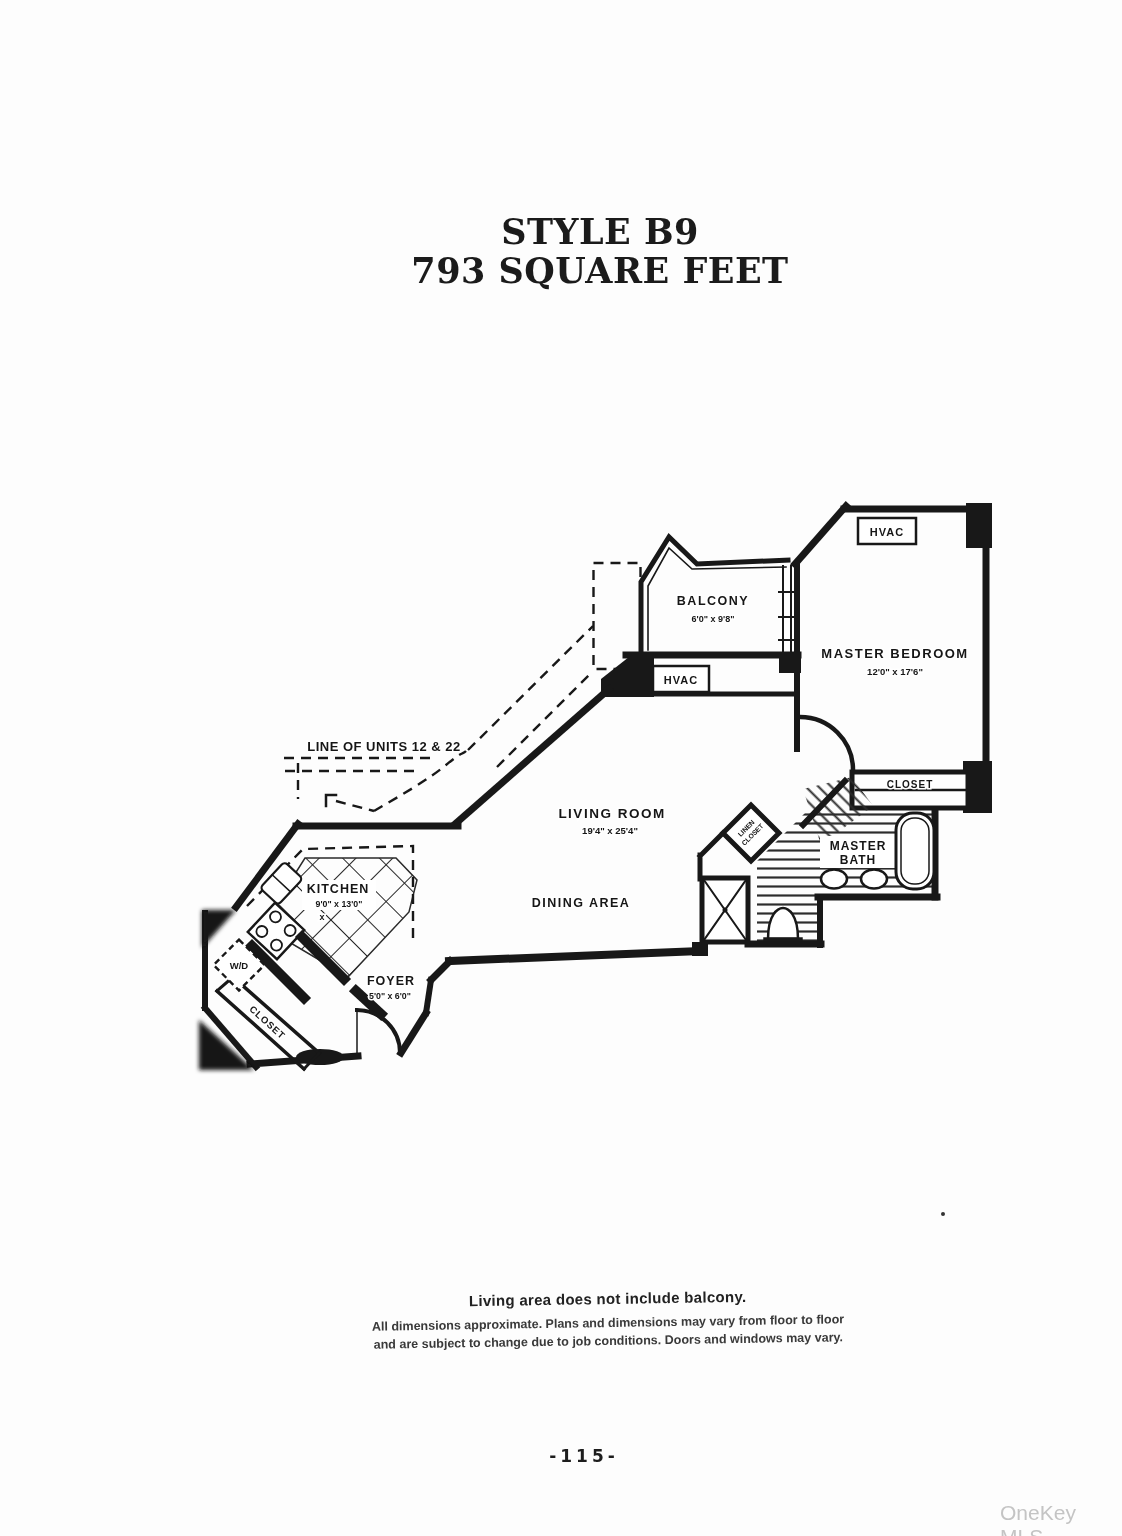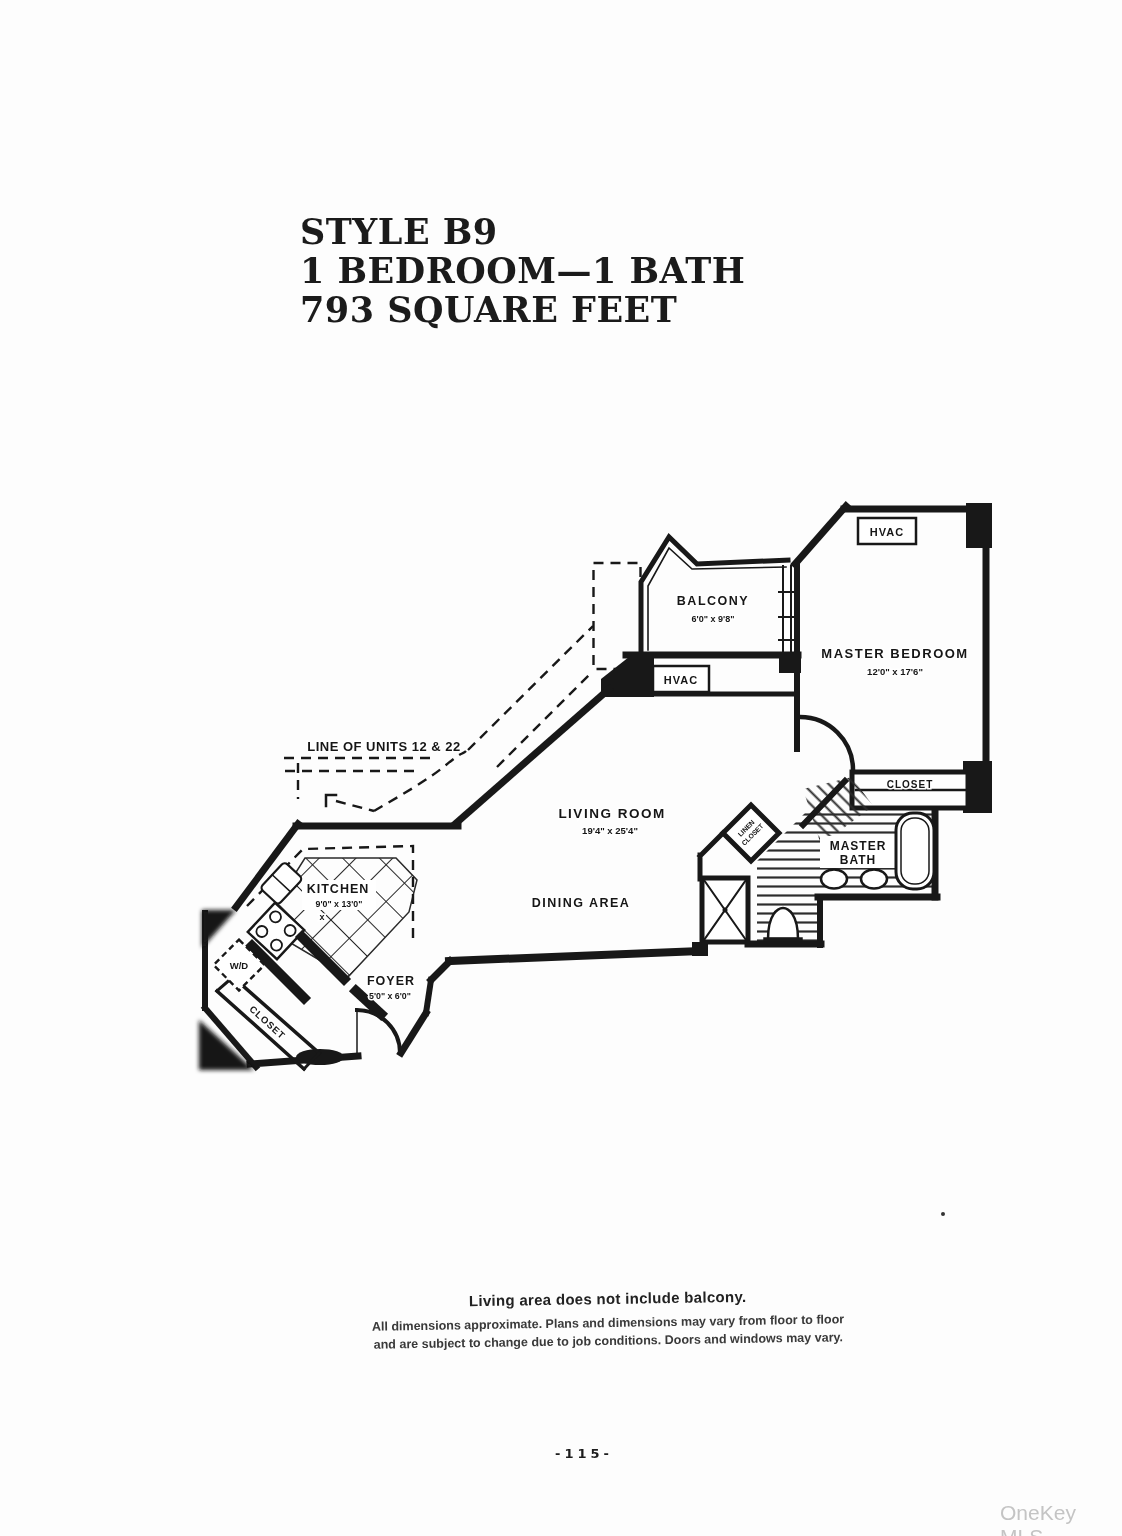--- a/index.html
+++ b/index.html
@@ -1,48 +1,47 @@
 <!DOCTYPE html>
 <html><head>
 <meta charset="utf-8">
 <style>
   html,body{margin:0;padding:0;background:#e8e8e8;}
   .page{position:relative;width:1122px;height:1536px;background:#fdfdfd;margin:0 auto;
         font-family:"Liberation Sans",sans-serif;overflow:hidden;}
   .abs{position:absolute;}
-  .title-block{left:300px;top:212px;width:600px;
+  .title-block{left:300px;top:212px;width:600px;text-align:center;
         font-family:"DejaVu Serif",serif;font-weight:600;font-size:35px;line-height:39px;
         color:#1b1b1b;letter-spacing:.5px;}
   .plan-svg{left:180px;top:480px;width:830px;height:630px;}
   .footnote-block{left:308px;top:1290px;width:600px;text-align:center;color:#2b2b2b;
         transform:rotate(-0.9deg);}
   .footnote-main{font-size:15px;font-weight:700;letter-spacing:.3px;margin-bottom:7px;color:#222;}
   .footnote-small{font-size:12.5px;font-weight:600;line-height:18px;color:#3a3a3a;}
   .page-number{left:284px;top:1446px;width:600px;text-align:center;
-        font-family:"DejaVu Sans",sans-serif;font-size:13px;font-weight:600;
+        font-family:"DejaVu Sans",sans-serif;font-size:17px;font-weight:600;
         letter-spacing:4px;color:#1d1d1d;}
   .watermark{left:1000px;top:1501px;font-size:21px;color:#c4c4c4;font-weight:400;}
   .speck{left:941px;top:1212px;width:4px;height:4px;border-radius:50%;background:#333;}
 
   
   .w{stroke:#181818;fill:none;stroke-linecap:square;}
   .dash{stroke:#181818;fill:none;stroke-dasharray:10 7;stroke-width:2.4;}
   .fx{fill:#181818;stroke:none;}
   .fix{fill:#ffffff;stroke:#181818;}
   text{font-family:"Liberation Sans",sans-serif;font-weight:700;fill:#161616;
        text-anchor:middle;paint-order:stroke;stroke:#ffffff;stroke-width:3px;}
 </style>
 </head>
 <body>
 
 <div class="page">
 
   <div class="abs title-block">
     <div>STYLE B9</div>
-    <div>1 BEDROOM—1 BATH</div>
     <div>793 SQUARE FEET</div>
   </div>
 
   <svg class="abs plan-svg" viewBox="180 480 830 630">
     <defs>
       <pattern id="tiles" width="26" height="26" patternUnits="userSpaceOnUse" patternTransform="rotate(45)">
         <path d="M0,0 H26 M0,0 V26" stroke="#262626" stroke-width="2" fill="none"></path>
       </pattern>
       <pattern id="hstripes" width="12" height="9" patternUnits="userSpaceOnUse">
         <path d="M0,4.5 H12" stroke="#2c2c2c" stroke-width="2.2"></path>

